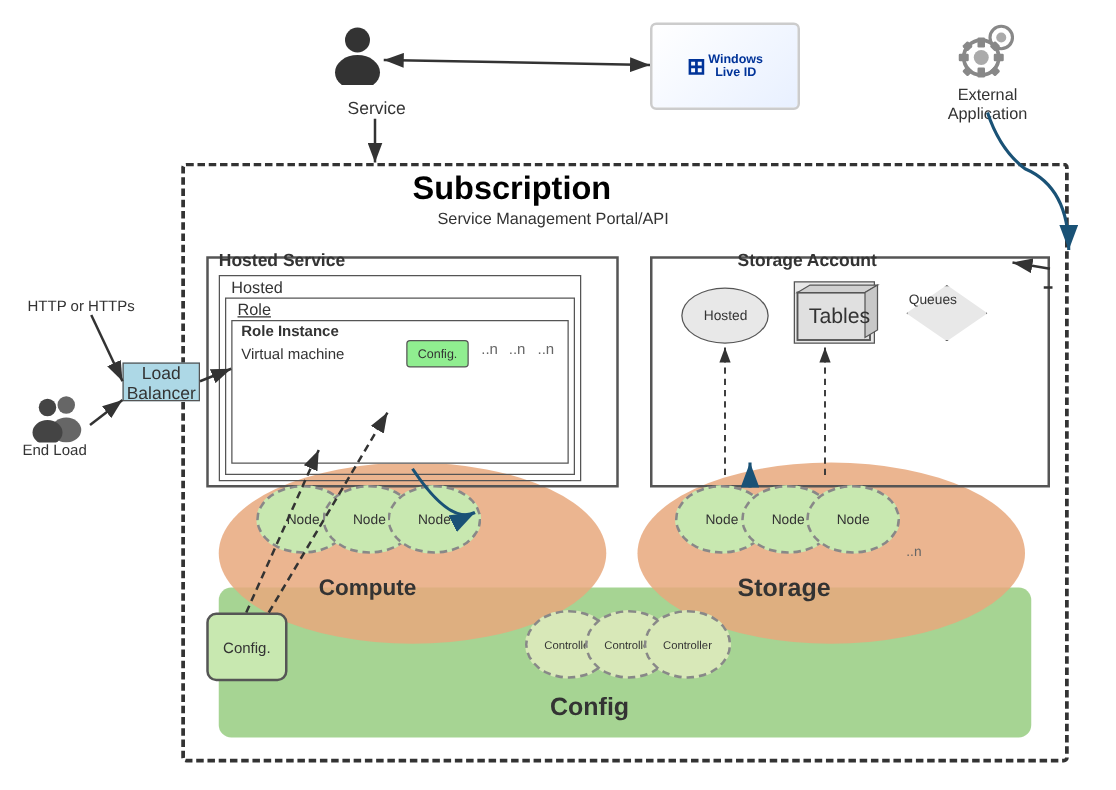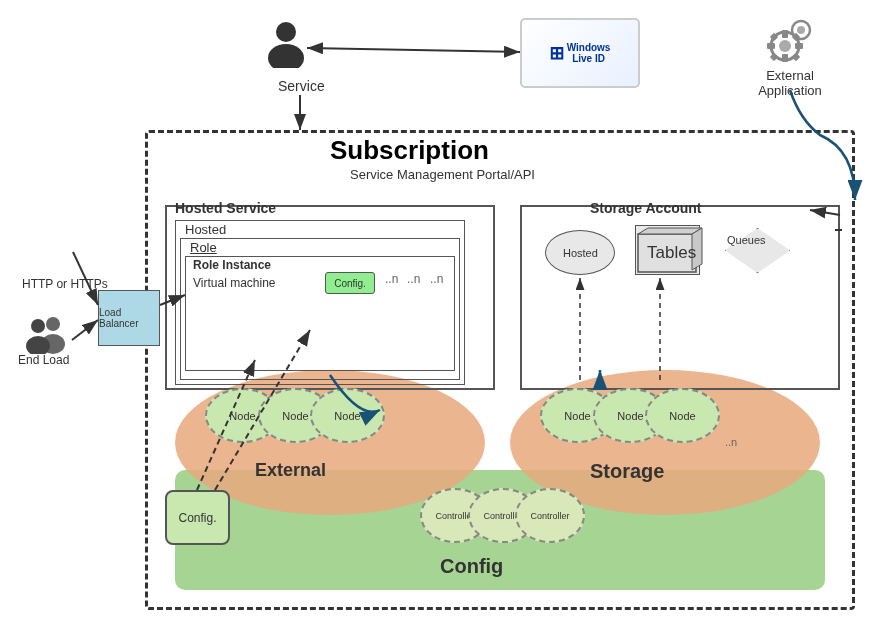--- a/index.html
+++ b/index.html
@@ -302,28 +302,29 @@
     .ctrl1 { top: 488px; left: 420px; width: 70px; height: 55px; }
     .ctrl2 { top: 488px; left: 468px; width: 70px; height: 55px; }
     .ctrl3 { top: 488px; left: 515px; width: 70px; height: 55px; }
 
     
     .load-balancer {
       position: absolute;
       top: 290px;
       left: 98px;
       width: 62px;
-      height: 56px;
+      height: 31px;
       background: #add8e6;
       border: 1.5px solid #555;
       display: flex;
       align-items: center;
       justify-content: center;
-      font-size: 10px;
-      color: #333;
+      font-size: 14px;
+      color: #333;
+      text-align: center;
     }
 
     
     .config-cylinder {
       position: absolute;
       top: 490px;
       left: 165px;
       width: 65px;
       height: 55px;
       background: #c8e8b0;
@@ -471,21 +472,20 @@
       width: 90px;
     }
 
     
     .http-label {
       position: absolute;
       top: 238px;
       left: 22px;
       font-size: 12px;
       color: #333;
-      margin-top: 39px;
     }
 
     
     .end-users-icon {
       position: absolute;
       top: 316px;
       left: 18px;
       font-size: 28px;
       color: #555;
     }
@@ -519,21 +519,21 @@
   </style>
 </head>
 <body>
 
 <div class="diagram">
 
   <div class="fabric-area"></div>
   <span class="fabric-label">Config</span>
 
   <div class="compute-area"></div>
-  <span class="compute-label">External</span>
+  <span class="compute-label">Compute</span>
 
   <div class="storage-area"></div>
   <span class="storage-label">Storage</span>
 
   <div class="subscription-box"></div>
 
   <span class="subscription-title">Subscription</span>
   <span class="service-mgmt-label">Service Management Portal/API</span>
 
   <div class="hosted-service-box"></div>

